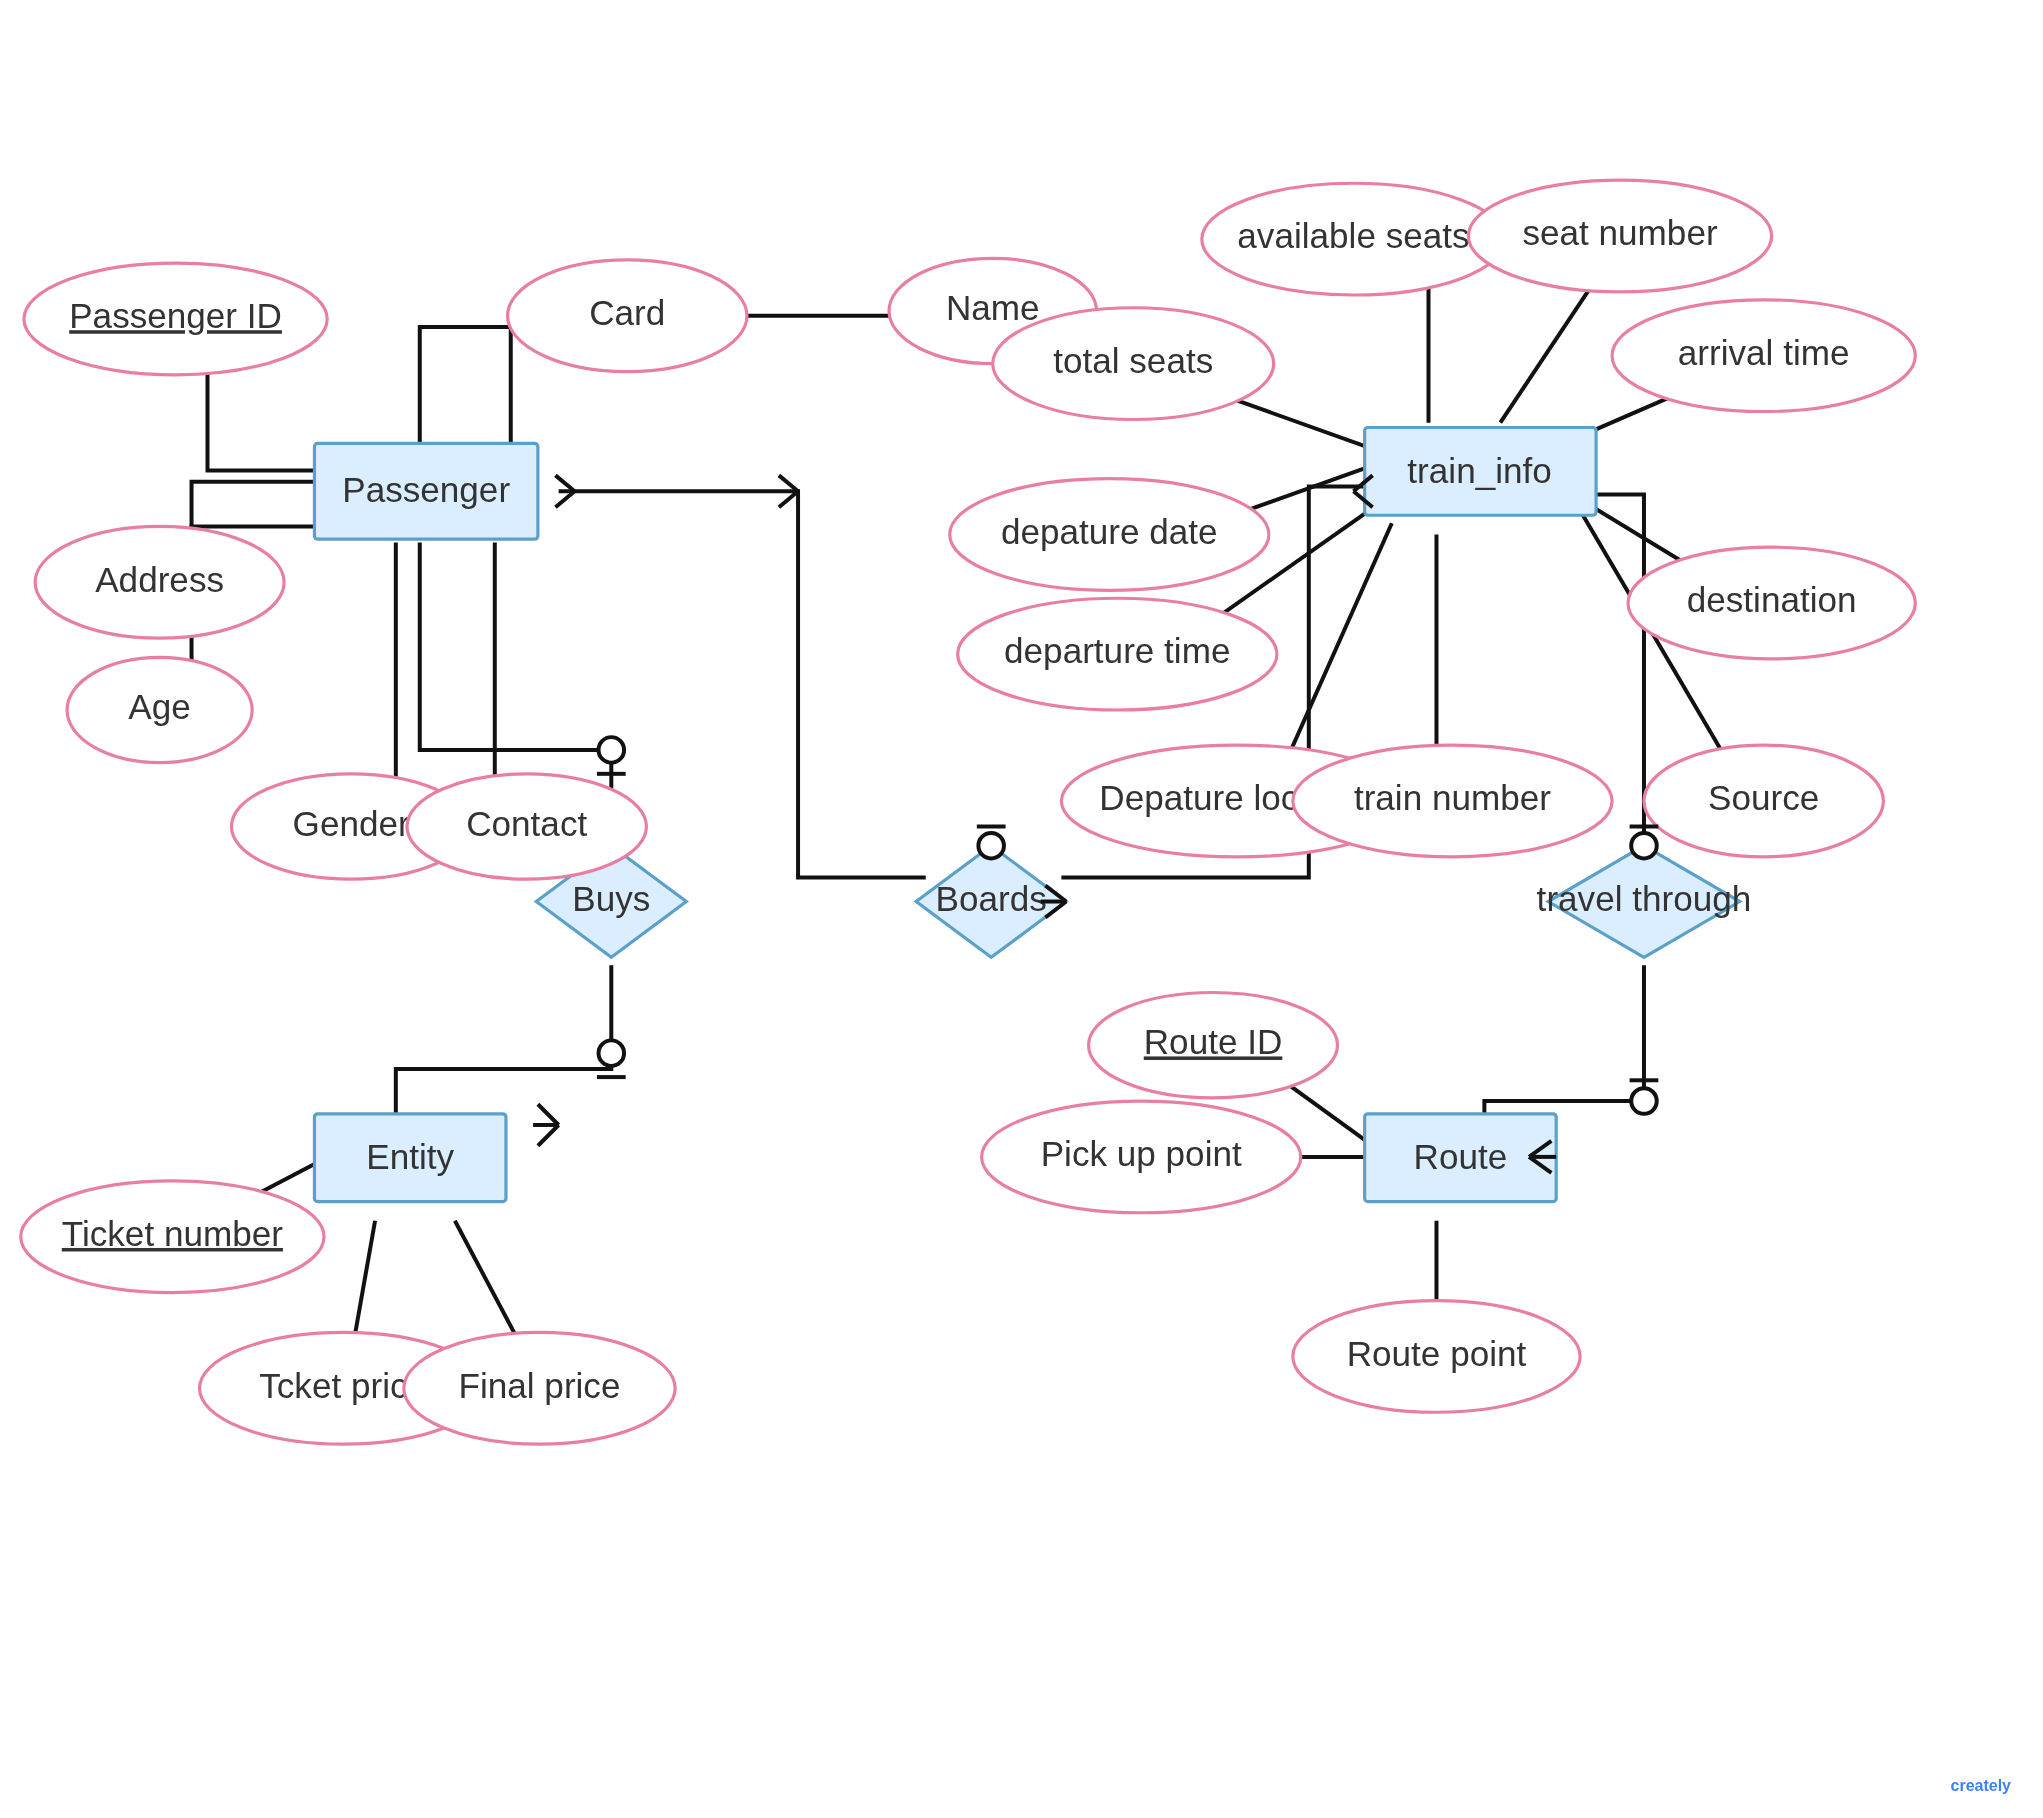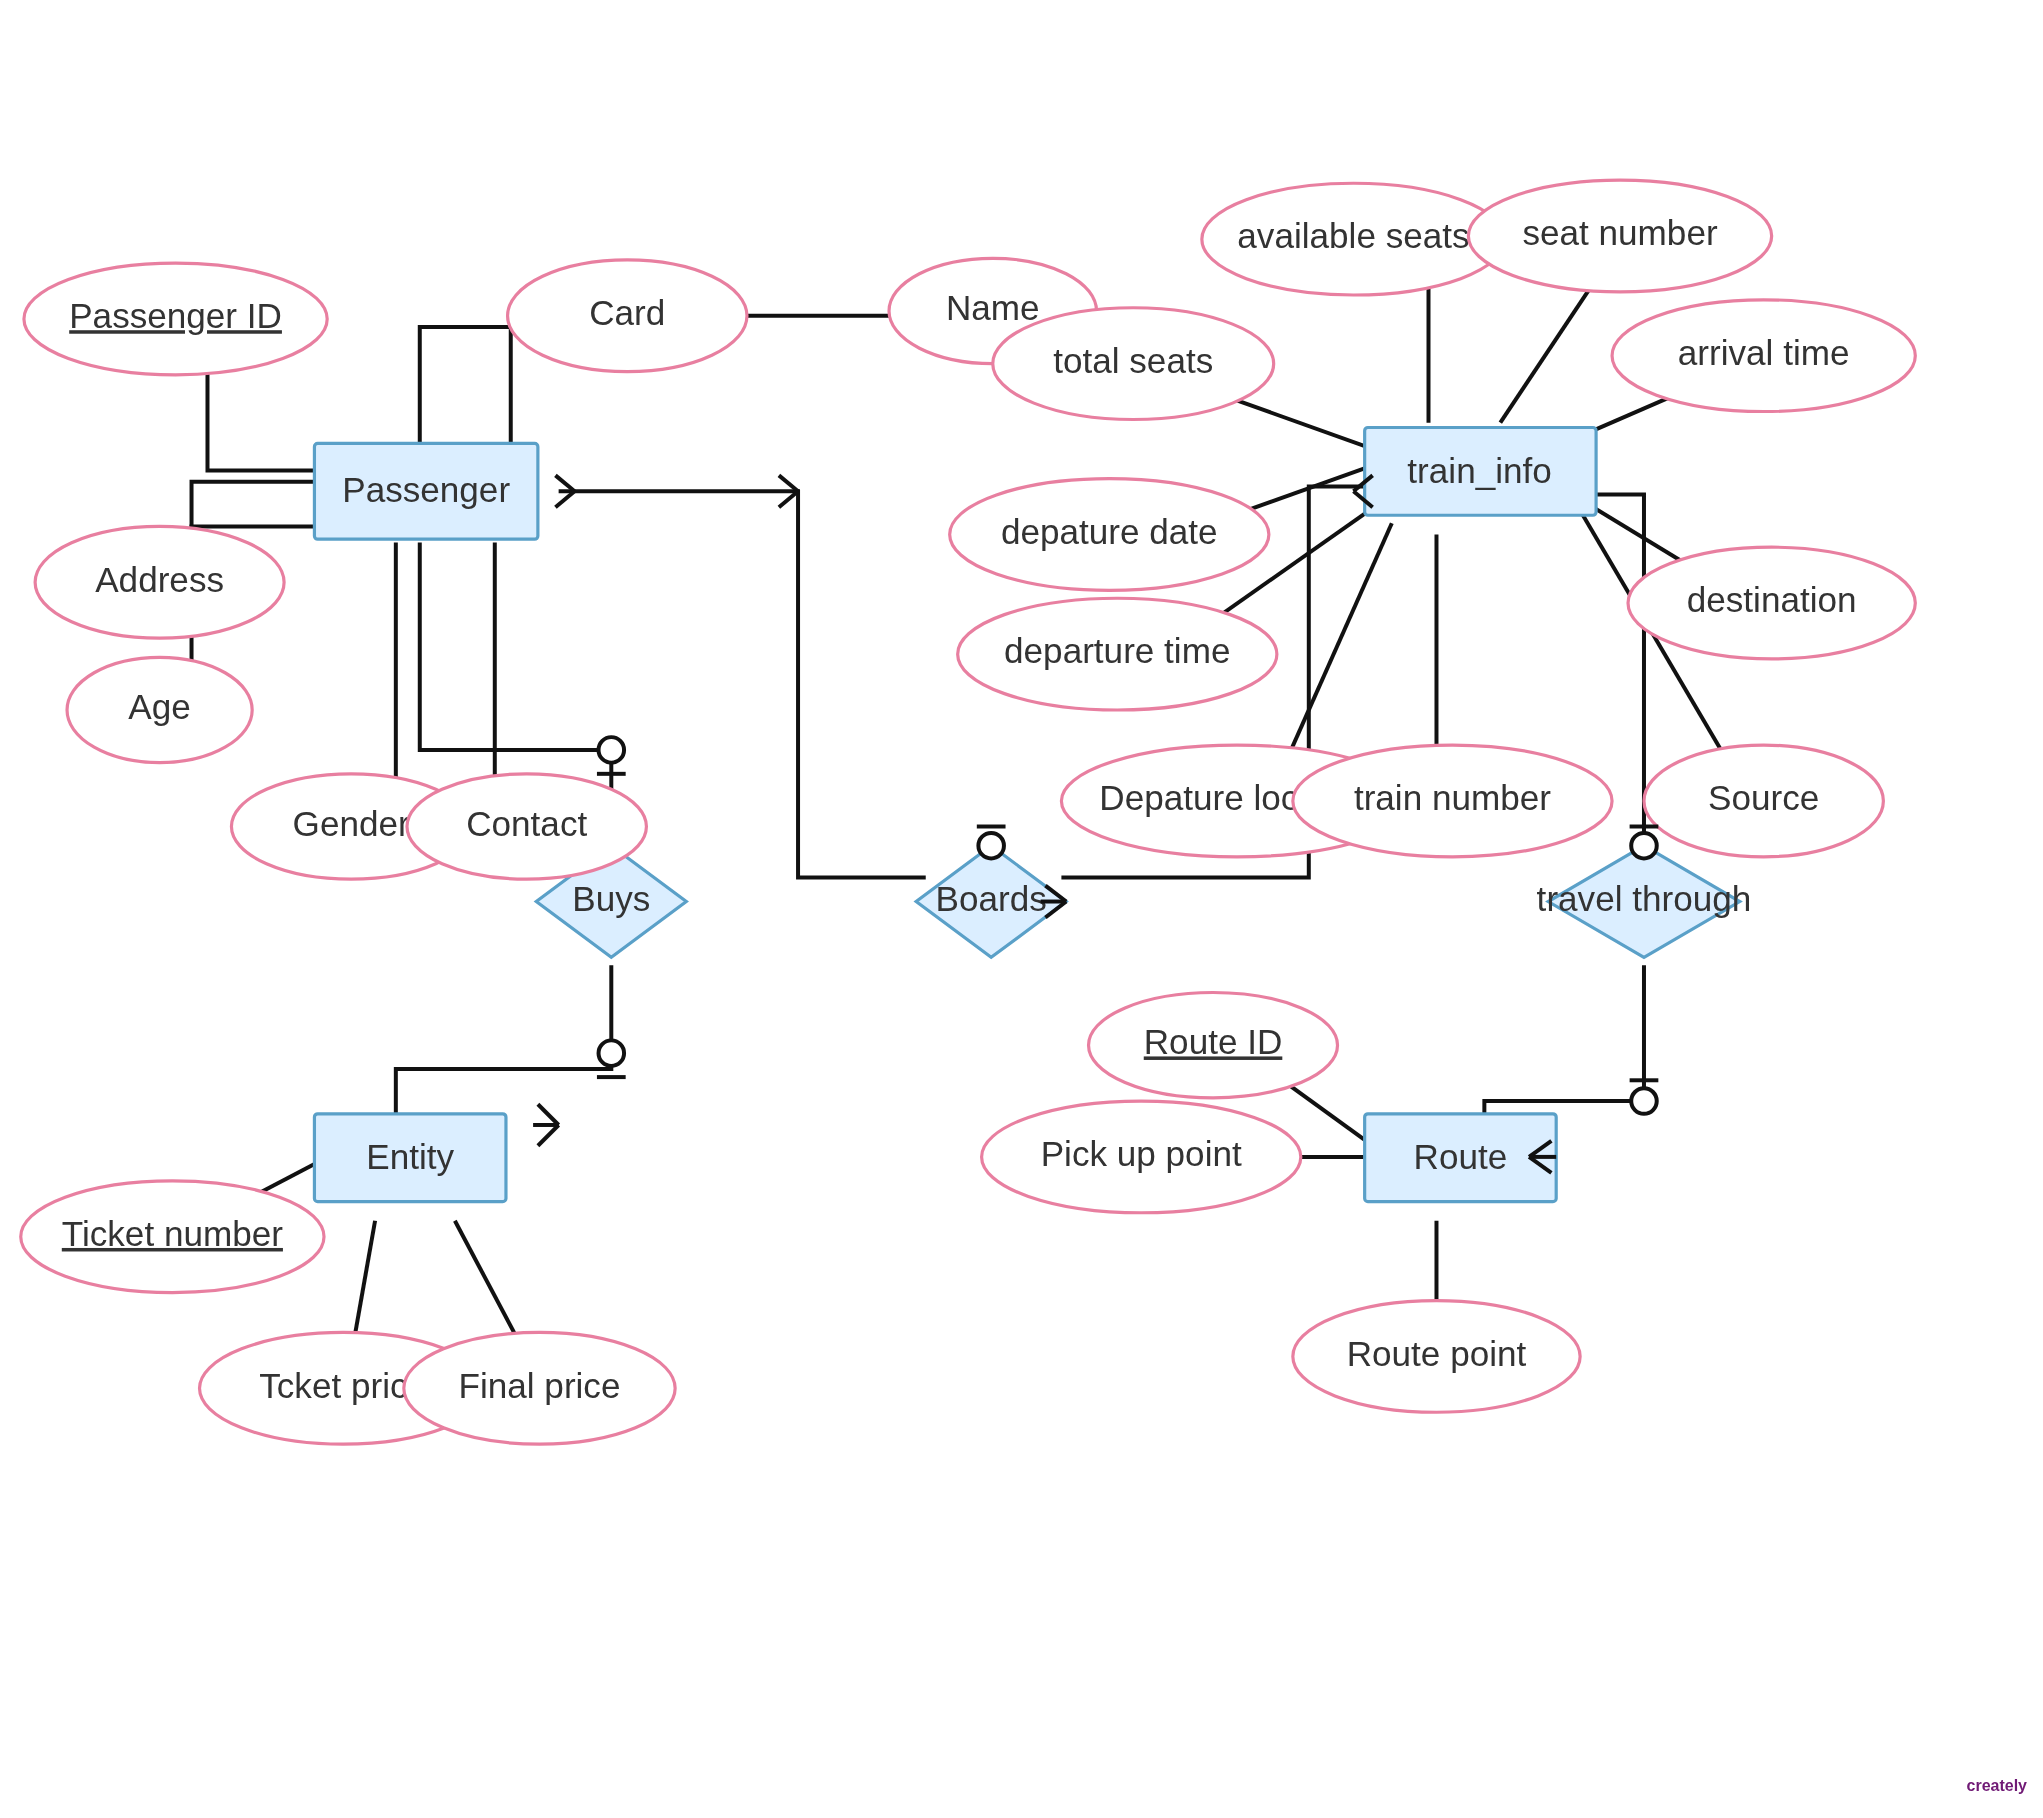--- a/index.html
+++ b/index.html
@@ -53,23 +53,23 @@
       text-decoration: underline;
     }
     path.connector {
       stroke: #111;
       stroke-width: 2.5;
       fill: none;
     }
     .branding {
       position: absolute;
       bottom: 24px;
-      right: 16px;
+      right: 32px;
       font-size: 16px;
-      color: #701a75;
+      color: #3b82f6;
       font-weight: bold;
     }
   </style>
 </head>
 <body>
 
 <svg id="diagram" xmlns="http://www.w3.org/2000/svg" viewBox="0 0 1280 1040" width="2043" height="1819">
 
   <path class="connector" d="M 263 258 L 263 155 L 380 155"></path>
 

